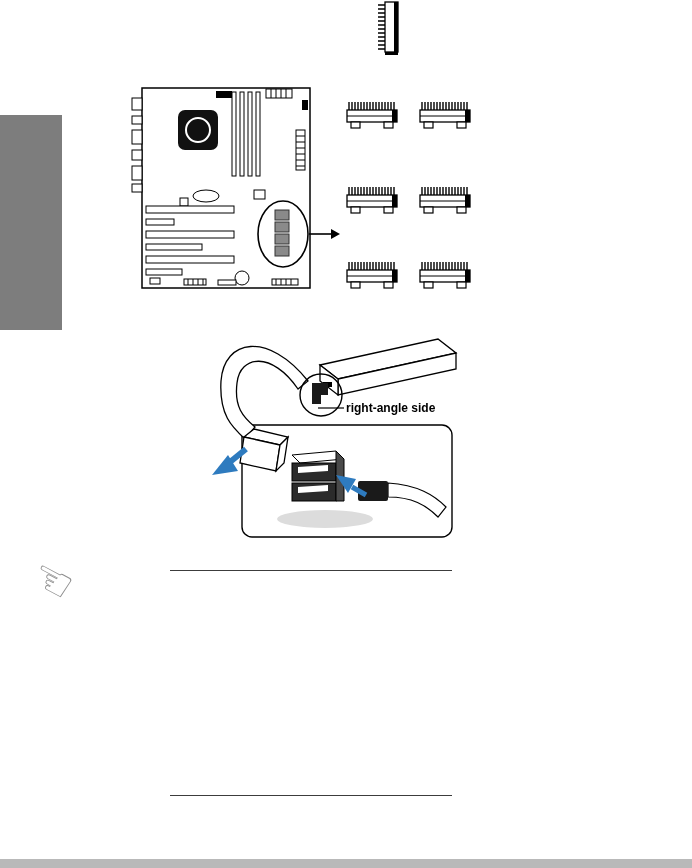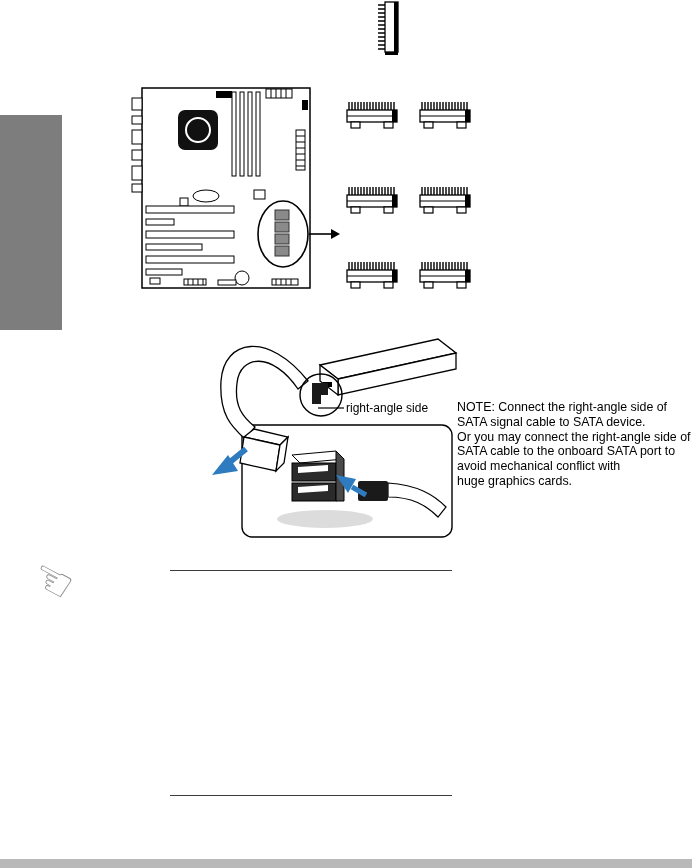--- a/index.html
+++ b/index.html
@@ -1,18 +1,18 @@
 <!DOCTYPE html>
 <html style="--arrow-blue: #2e7bbf; --tab-gray: #7d7d7d; --footer-gray: #b9b9b9;"><head>
 <meta charset="utf-8">
 <style>
   html,body{margin:0;padding:0;background:#fff;}
   .page{
     position:relative;width:692px;height:868px;background:#fff;
-    font-family:"Liberation Sans",sans-serif;color:#000;overflow:hidden;
+    font-family:"Liberation Sans",sans-serif;color:#000;overflow:hidden;font-weight:bold;
   }
   .abs{position:absolute;}
   svg{display:block;}
 
   .chapter-tab{left:0;top:115px;width:62px;height:215px;background:var(--tab-gray,#7d7d7d);}
   .footer-bar{left:0;top:859px;width:692px;height:9px;background:var(--footer-gray,#b9b9b9);}
 
   .rule{height:1px;background:#3c3c3c;}
   .rule-top{left:170px;top:570px;width:282px;}
   .rule-bottom{left:170px;top:795px;width:282px;}
@@ -189,26 +189,20 @@
       <polygon points="130,120 138,112 134,138 126,146"></polygon>
     </g>
     <g>
       <line x1="96" y1="124" x2="80" y2="137" style="stroke:var(--arrow-blue,#2e7bbf)" stroke-width="6"></line>
       <polygon points="78,130 62,150 88,146" style="fill:var(--arrow-blue,#2e7bbf)"></polygon>
     </g>
   </svg>
 
   <div class="abs right-angle-label">right-angle side</div>
 
-  <div class="abs note-text">NOTE: Connect the right-angle side of
-SATA signal cable to SATA device.
-Or you may connect the right-angle side of
-SATA cable to the onboard SATA port to
-avoid mechanical conflict with
-huge graphics cards.</div>
 
   <div class="abs hand-icon">☜</div>
   <div class="abs rule rule-top"></div>
   <div class="abs rule rule-bottom"></div>
 
   <div class="abs footer-bar"></div>
 
 </div>
 
 </body></html>

